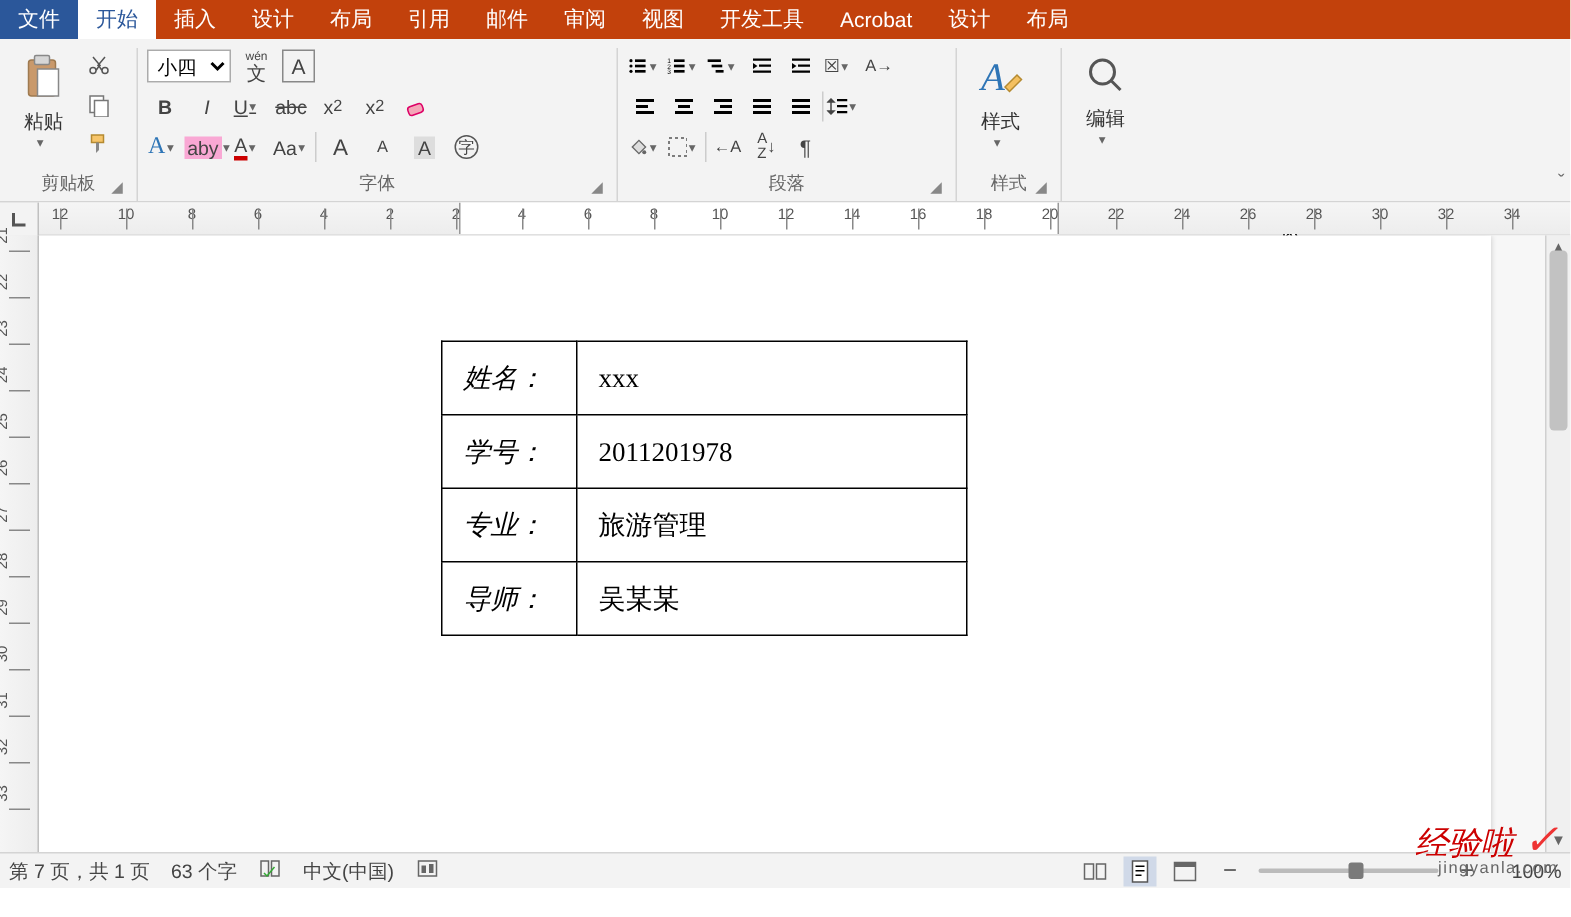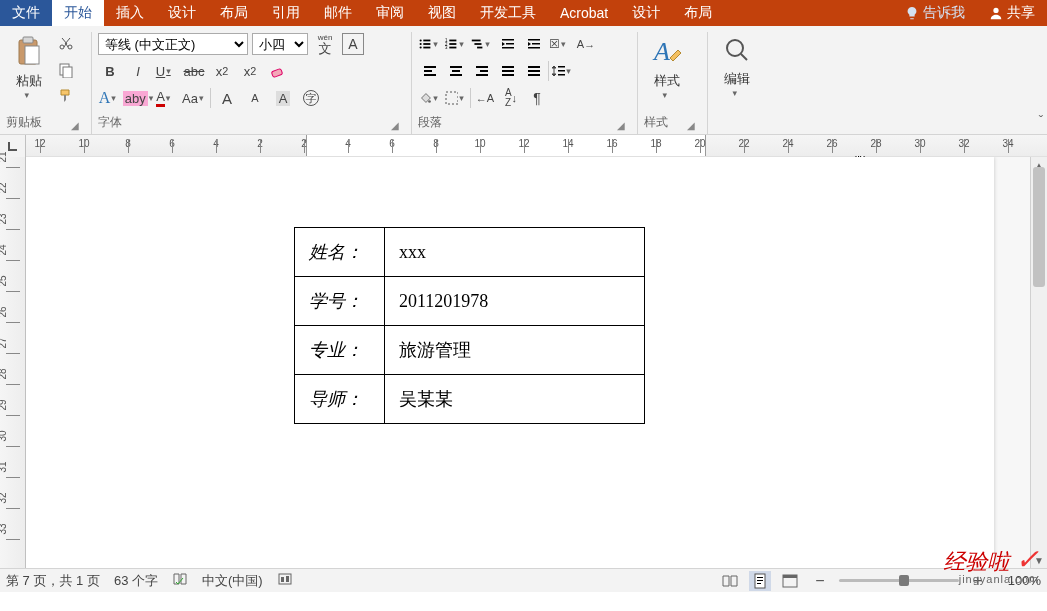--- a/index.html
+++ b/index.html
@@ -57,20 +57,21 @@
     border-right: 1px solid #d4d4d4;
     padding: 0 6px 2px 6px;
     position: relative;
   }
   .group-body {
     flex: 1;
     display: flex;
     align-items: flex-start;
   }
   .group-label {
+    text-align: center;
     font-size: 12px;
     color: #666;
     height: 20px;
     line-height: 20px;
     position: relative;
   }
   .group-launcher {
     position: absolute;
     right: 0px;
     bottom: 2px;
@@ -267,35 +268,20 @@
   <div class="tab">设计</div>
   <div class="tab">布局</div>
   <div class="tab">引用</div>
   <div class="tab">邮件</div>
   <div class="tab">审阅</div>
   <div class="tab">视图</div>
   <div class="tab">开发工具</div>
   <div class="tab">Acrobat</div>
   <div class="tab">设计</div>
   <div class="tab">布局</div>
-  <div class="right">
-    <div class="tab special">
-      <svg viewBox="0 0 16 16">
-          <path d="M8 1a5 5 0 0 0-3 9v2h6v-2a5 5 0 0 0-3-9zM6 14h4v1H6z"></path>
-        </svg>
-      <span>告诉我</span>
-    </div>
-    <div class="tab">
-      <svg viewBox="0 0 16 16">
-          <circle cx="8" cy="5" r="3"></circle>
-          <path d="M2 15c0-3 3-5 6-5s6 2 6 5z"></path>
-        </svg>
-      <span>共享</span>
-    </div>
-  </div>
 </div>
 
 <div class="ribbon-wrap">
 <div class="ribbon">
 
   <div class="group" style="width:92px">
     <div class="group-body">
       <div class="large-btn">
         <svg width="28" height="32" viewBox="0 0 28 32">
           <rect x="4" y="4" width="18" height="24" rx="2" fill="#c9996b" stroke="#9e7a50"></rect>
@@ -327,23 +313,20 @@
     </div>
     <div class="group-label">
       <span>剪贴板</span>
       <span class="group-launcher">◢</span>
     </div>
   </div>
 
   <div class="group" style="width:320px">
     <div class="group-body vcol" style="gap:3px; width:100%">
       <div class="hrow" style="gap:4px">
-        <select class="font-sel" style="width:150px">
-          <option>等线 (中文正文)</option>
-        </select>
         <select class="font-sel" style="width:56px">
           <option>小四</option>
         </select>
         <div class="small-btn" style="flex-direction:column; font-size:8px; line-height:1; width:26px">
           <span>wén</span>
           <span style="font-size:13px">文</span>
         </div>
         <div class="small-btn" style="border:1px solid #888; width:22px; height:22px">
           <span style="font-size:14px">A</span>
         </div>

